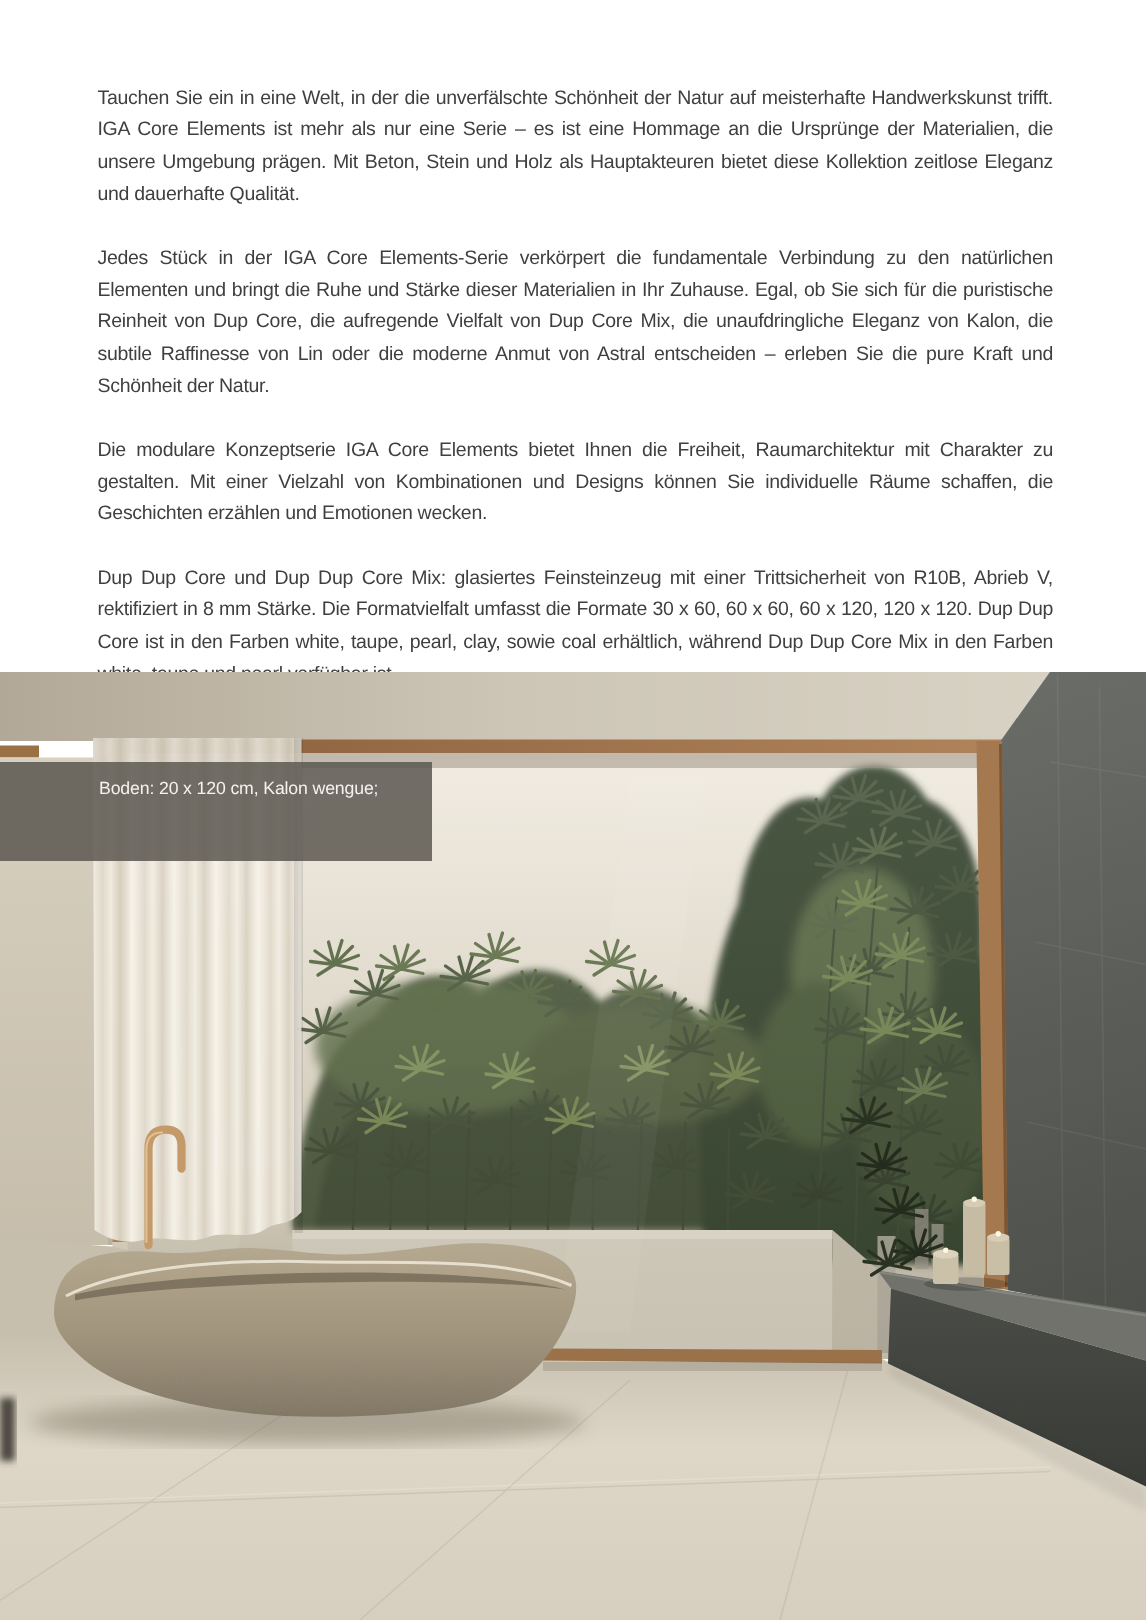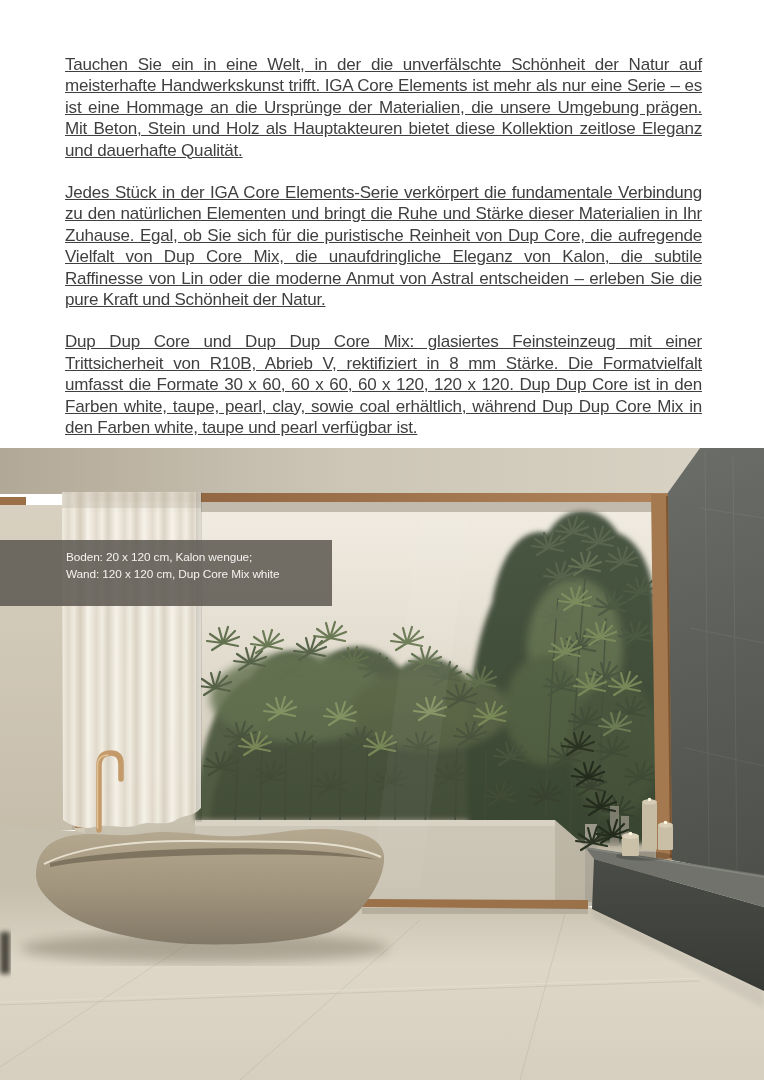--- a/index.html
+++ b/index.html
@@ -3,44 +3,44 @@
 <meta charset="utf-8">
 <style>
   html,body{margin:0;padding:0;background:#888;}
   .page{
     position:relative;width:764px;height:1080px;margin:0 auto;
     background:#ffffff;overflow:hidden;
     font-family:"Liberation Sans","DejaVu Sans",sans-serif;
   }
   .text-block{
     position:absolute;left:65px;top:54px;width:637px;
-    color:#3f3f3f;font-size:17px;line-height:21.4px;letter-spacing:-0.2px;
+    color:#3f3f3f;font-size:13px;line-height:21.4px;letter-spacing:-0.2px;
     text-align:justify;
-    text-decoration:underline;
   }
   .text-block p{margin:0 0 21px 0;}
   .photo{
     position:absolute;left:0;top:448px;width:764px;height:632px;
   }
   .photo svg{display:block;width:764px;height:632px;}
   .caption{
-    position:absolute;left:0;top:92px;width:332px;height:66px;
+    position:absolute;left:0;top:60px;width:288px;height:66px;
     background:rgba(90,87,80,0.85);
     color:#f5f3ef;font-size:11.8px;line-height:16.5px;letter-spacing:-0.1px;
     box-sizing:border-box;padding:9px 8px 0 66px;white-space:nowrap;overflow:hidden;
   }
 </style>
 </head>
 <body>
 
 <div class="page">
 
   <div class="text-block">
     <p>Tauchen Sie ein in eine Welt, in der die unverfälschte Schönheit der Natur auf meisterhafte Handwerkskunst trifft. IGA Core Elements ist mehr als nur eine Serie – es ist eine Hommage an die Ursprünge der Materialien, die unsere Umgebung prägen. Mit Beton, Stein und Holz als Hauptakteuren bietet diese Kollektion zeitlose Eleganz und dauerhafte Qualität.</p>
     <p>Jedes Stück in der IGA Core Elements-Serie verkörpert die fundamentale Verbindung zu den natürlichen Elementen und bringt die Ruhe und Stärke dieser Materialien in Ihr Zuhause. Egal, ob Sie sich für die puristische Reinheit von Dup Core, die aufregende Vielfalt von Dup Core Mix, die unaufdringliche Eleganz von Kalon, die subtile Raffinesse von Lin oder die moderne Anmut von Astral entscheiden – erleben Sie die pure Kraft und Schönheit der Natur.</p>
+    <p>Die modulare Konzeptserie IGA Core Elements bietet Ihnen die Freiheit, Raumarchitektur mit Charakter zu gestalten. Mit einer Vielzahl von Kombinationen und Designs können Sie individuelle Räume schaffen, die Geschichten erzählen und Emotionen wecken.</p>
     <p>Dup Dup Core und Dup Dup Core Mix: glasiertes Feinsteinzeug mit einer Trittsicherheit von R10B, Abrieb V, rektifiziert in 8 mm Stärke. Die Formatvielfalt umfasst die Formate 30 x 60, 60 x 60, 60 x 120, 120 x 120. Dup Dup Core ist in den Farben white, taupe, pearl, clay, sowie coal erhältlich, während Dup Dup Core Mix in den Farben white, taupe und pearl verfügbar ist.</p>
   </div>
 
   <div class="photo">
     <svg viewBox="0 0 764 632" preserveAspectRatio="none">
       <defs>
         <linearGradient id="ceilG" x1="0" y1="0" x2="764" y2="0" gradientUnits="userSpaceOnUse">
           <stop offset="0" stop-color="#b2a897"></stop>
             <stop offset="0.45" stop-color="#cdc6b7"></stop>
             <stop offset="1" stop-color="#dad4c6"></stop>
@@ -318,17 +318,16 @@
         <path d="M36,428 C36,405 48,392 70,388 C95,383 110,390 140,386 C180,380 200,390 240,388 C280,386 300,378 340,382 C370,385 383,395 384,408 C386,430 362,470 330,484 C300,494 240,498 190,496 C130,493 80,478 58,460 C44,448 37,440 36,428 Z" filter="url(#speck)" opacity="0.3"></path>
         <path d="M44,416 C80,398 140,392 200,393 C270,395 335,389 381,409" fill="none" stroke="#f0ead9" stroke-width="2" opacity="0.85"></path>
         <path d="M50,415 C120,397 320,395 378,412 C330,403 120,405 50,419 Z" fill="#6f6553" opacity="0.75"></path>
       </g>
 
       <rect x="0" y="484" width="10" height="42" fill="#4e4a3f" filter="url(#b2)"></rect>
     </svg>
 
     <div class="caption">
       <div>Boden: 20 x 120 cm, Kalon wengue;</div>
-      <div>Wand: 120 x 120 cm, Dup Core Mix white</div>
     </div>
   </div>
 
 </div>
 
 </body></html>

